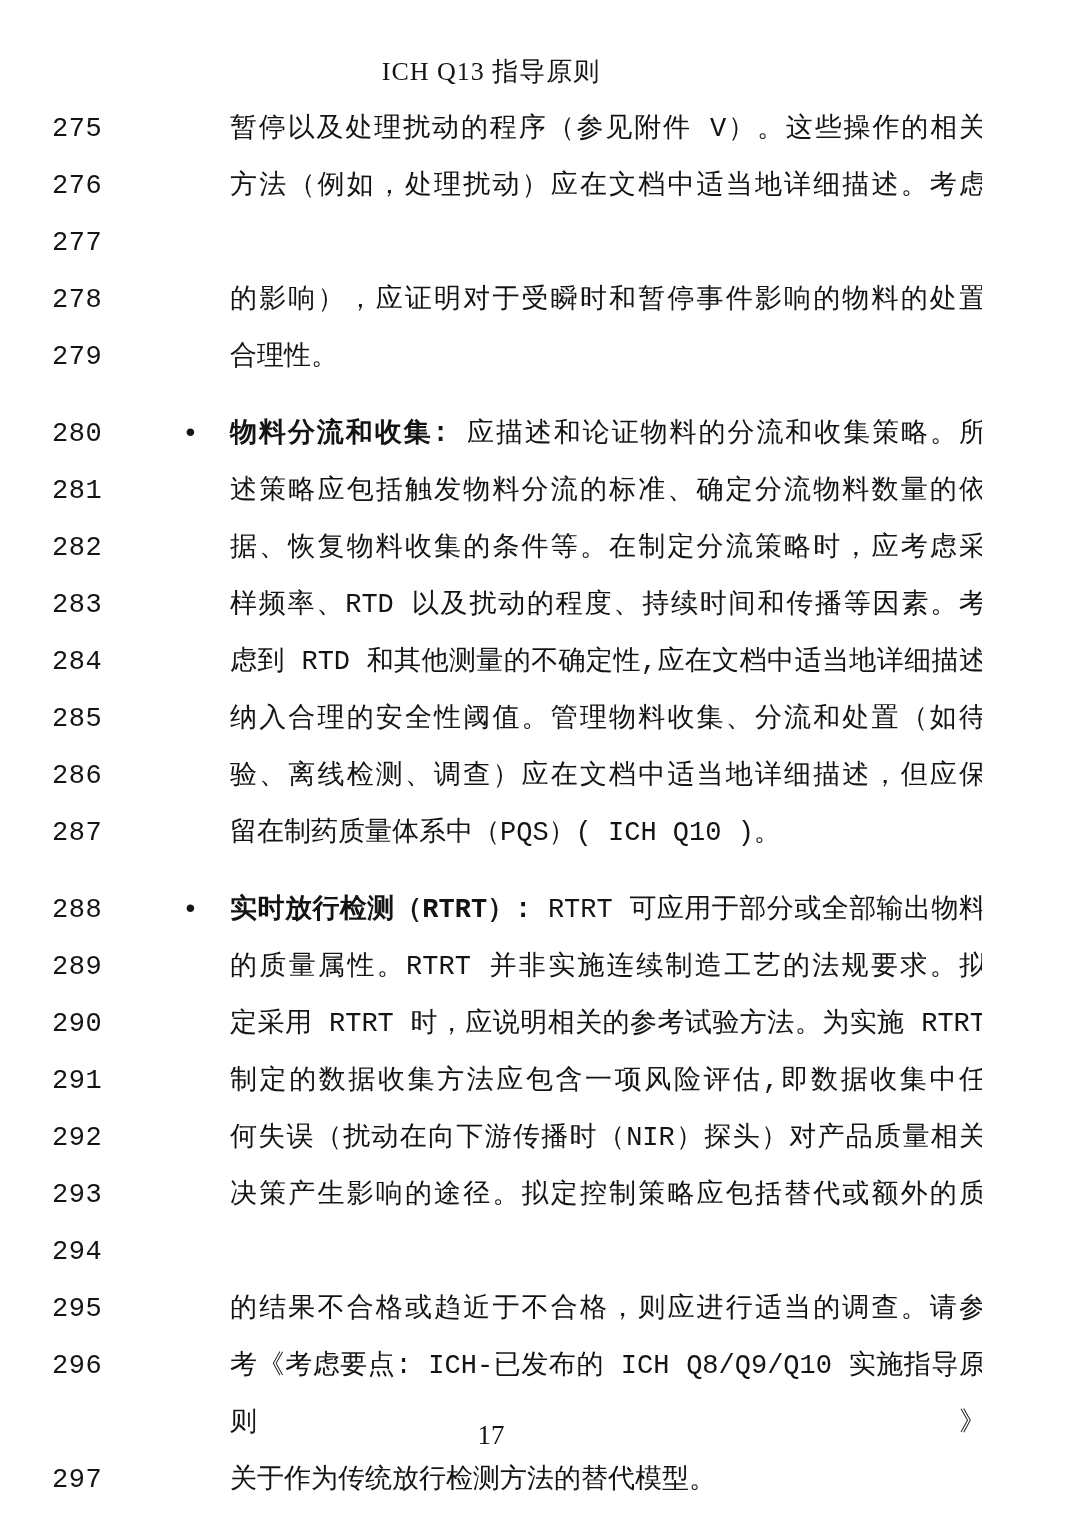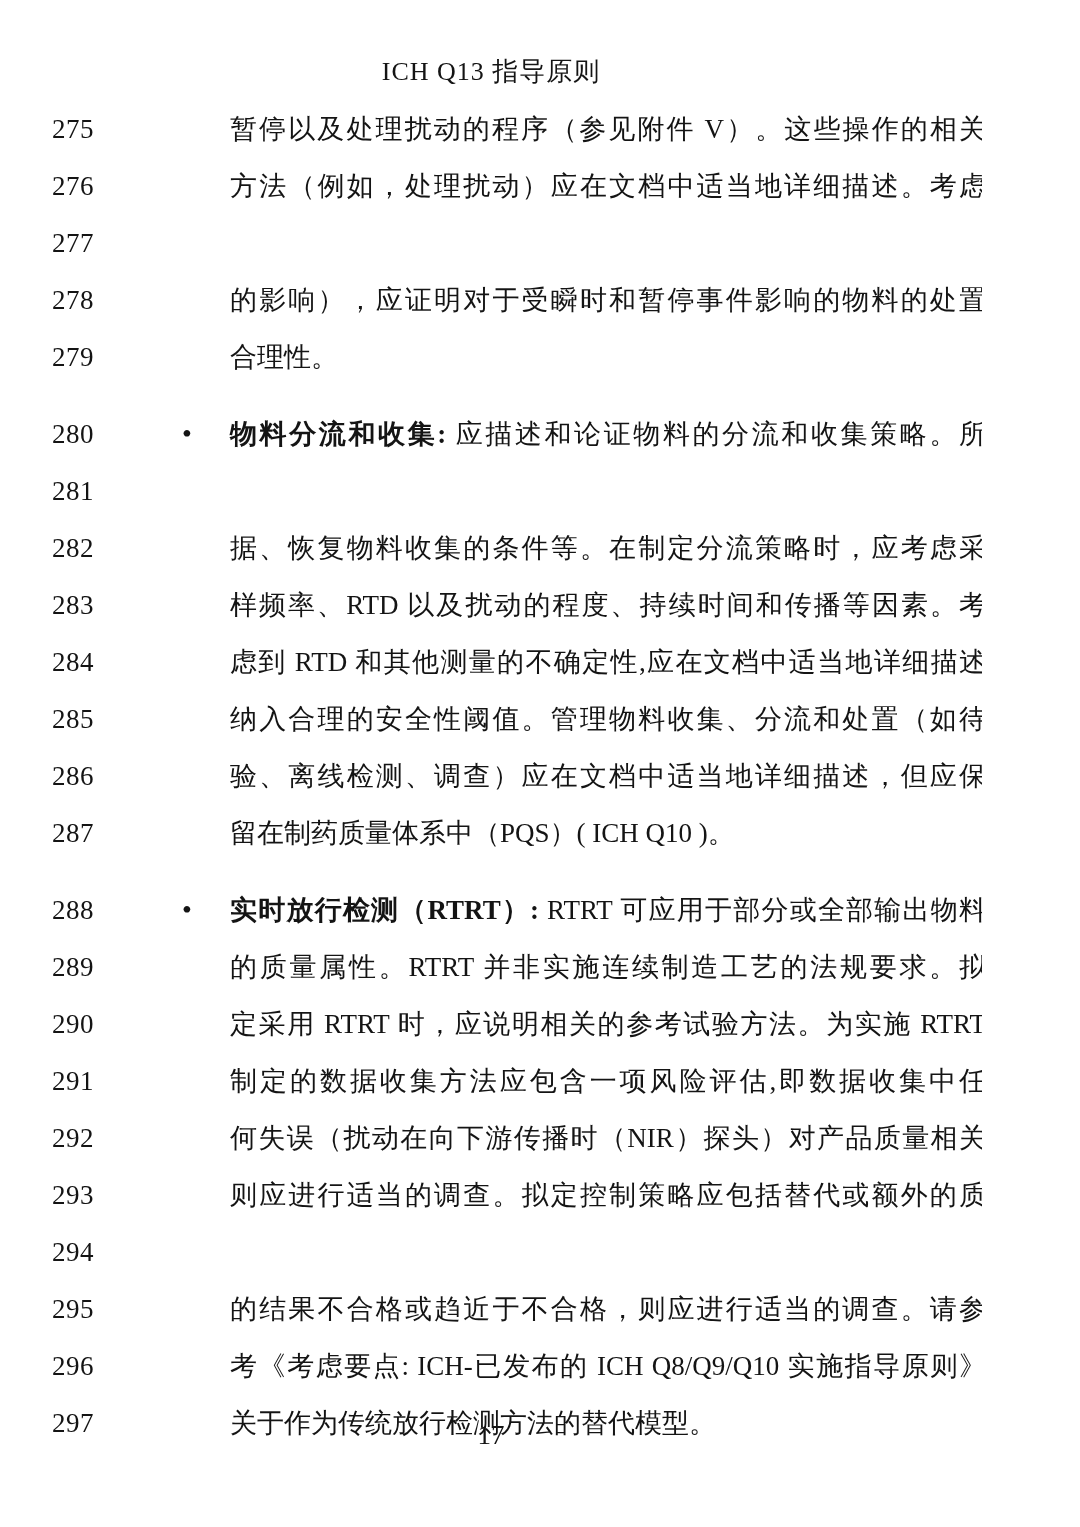--- a/index.html
+++ b/index.html
@@ -18,20 +18,21 @@
     overflow: hidden;
   }
   .header {
     padding-top: 54px;
     text-align: center;
     font-size: 26px;
     letter-spacing: 1px;
   }
   .content {
     padding-top: 12px;
+    font-family: Liberation Mono, monospace;
   }
   .para + .para { margin-top: 20px; }
   .line {
     position: relative;
     min-height: 57px;
     line-height: 57px;
     font-size: 27px;
   }
   .num {
     position: absolute;
@@ -96,20 +97,21 @@
     </div>
 
     <div class="para">
       <div class="line">
         <span class="num">280</span>
         <span class="bullet">•</span>
         <span class="txt"><span class="lead">物料分流和收集:</span><span> 应描述和论证物料的分流和收集策略。所</span></span>
       </div>
       <div class="line">
         <span class="num">281</span>
+        <span class="txt">述策略应包括触发物料分流的标准、确定分流物料数量的依</span>
       </div>
       <div class="line">
         <span class="num">282</span>
         <span class="txt">据、恢复物料收集的条件等。在制定分流策略时，应考虑采</span>
       </div>
       <div class="line">
         <span class="num">283</span>
         <span class="txt">样频率、RTD 以及扰动的程度、持续时间和传播等因素。考</span>
       </div>
       <div class="line">
@@ -147,21 +149,21 @@
       <div class="line">
         <span class="num">291</span>
         <span class="txt">制定的数据收集方法应包含一项风险评估,即数据收集中任</span>
       </div>
       <div class="line">
         <span class="num">292</span>
         <span class="txt">何失误（扰动在向下游传播时（NIR）探头）对产品质量相关</span>
       </div>
       <div class="line">
         <span class="num">293</span>
-        <span class="txt">则应进行适当的调查。拟定控制策略应包括替代或额外的质</span>
+        <span class="txt">决策产生影响的途径。拟定控制策略应包括替代或额外的质</span>
       </div>
       <div class="line">
         <span class="num">294</span>
       </div>
       <div class="line">
         <span class="num">295</span>
         <span class="txt">的结果不合格或趋近于不合格，则应进行适当的调查。请参</span>
       </div>
       <div class="line">
         <span class="num">296</span>

